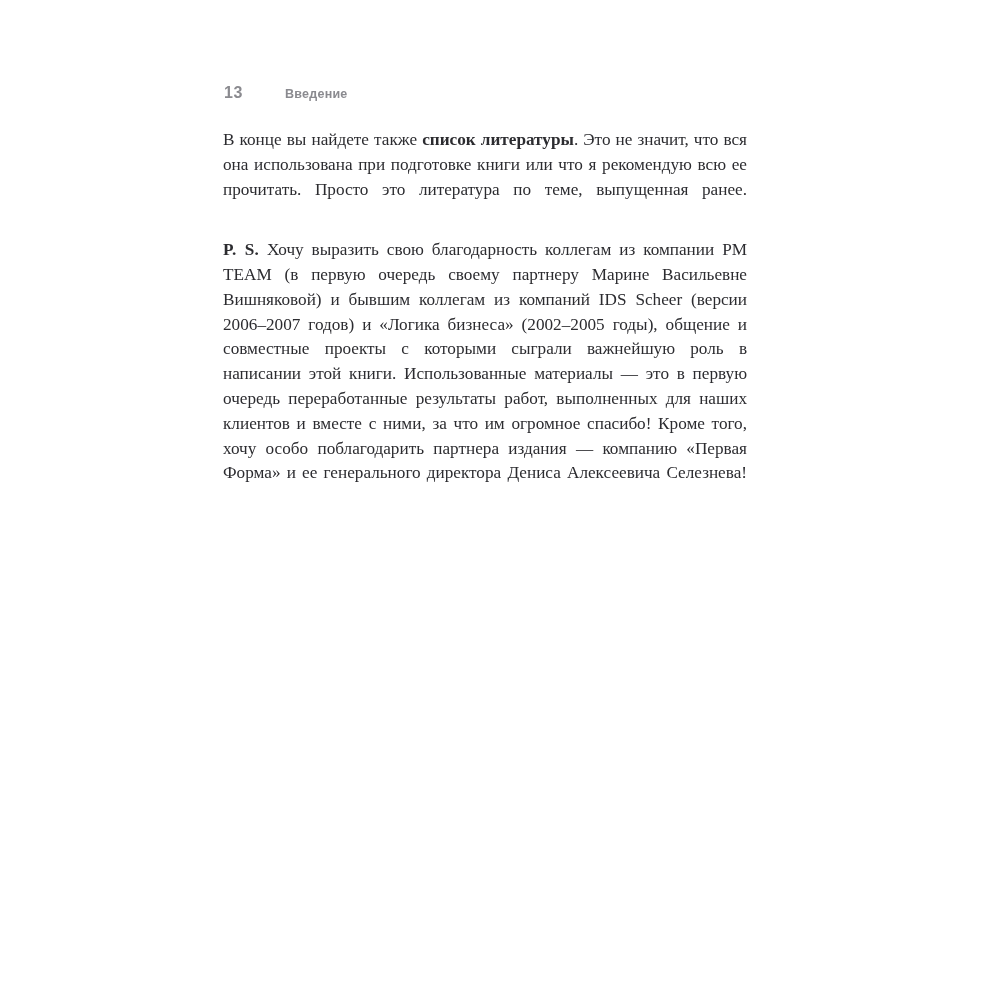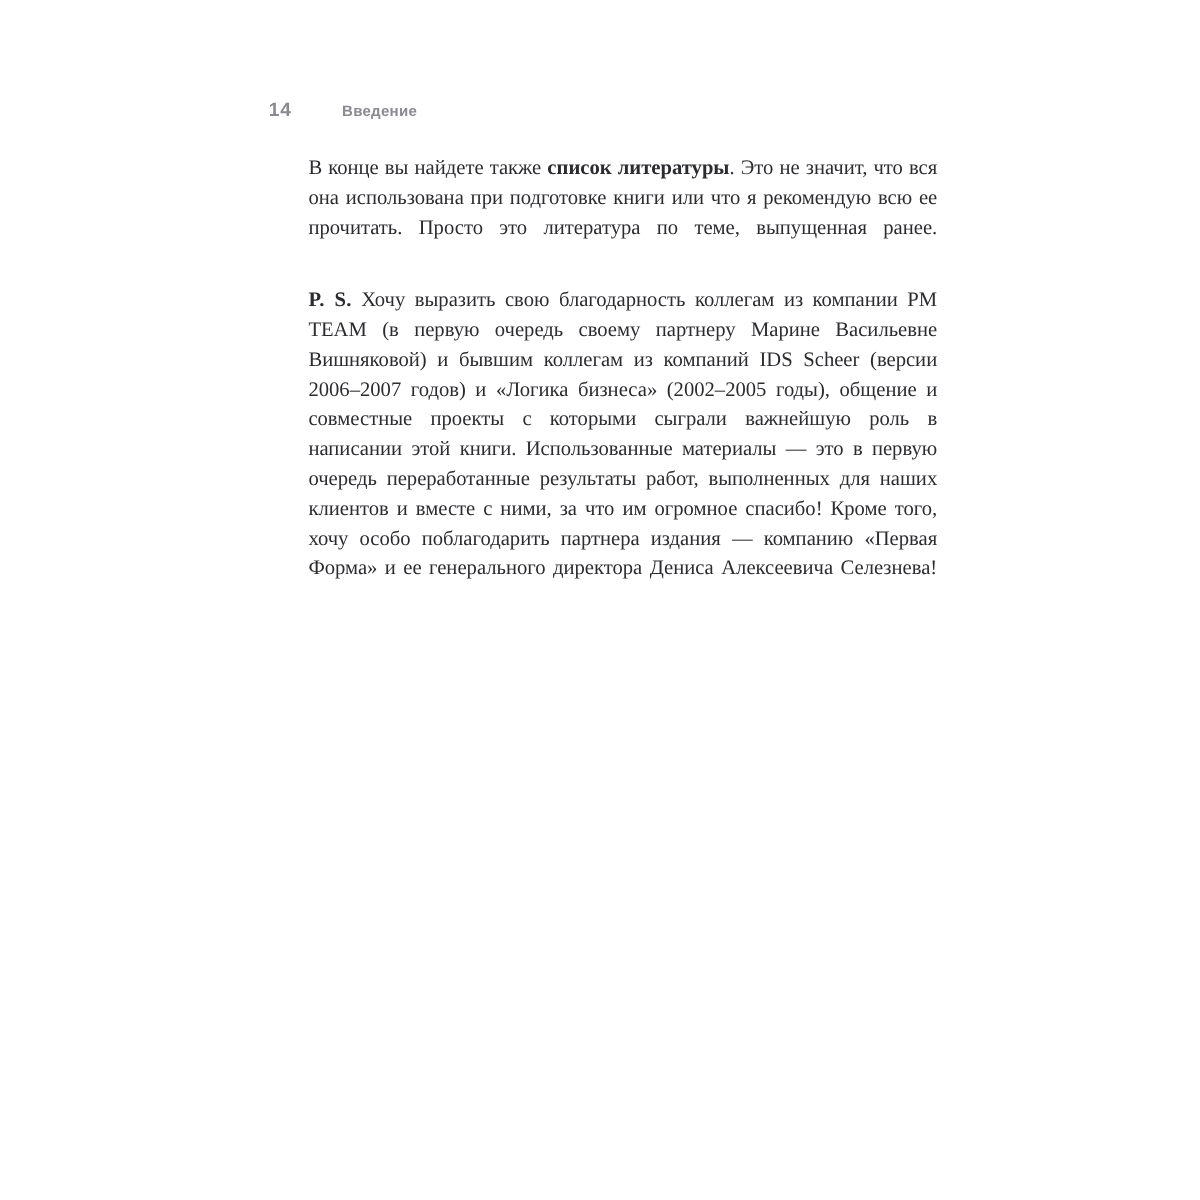--- a/index.html
+++ b/index.html
@@ -46,21 +46,21 @@
     font-size: 12.5px;
     font-weight: 700;
     letter-spacing: 0.25px;
     color: #8a8a8f;
     margin-left: 42px;
   }
 
   
   .text-block {
     position: absolute;
-    left: 257px;
+    left: 223px;
     top: 128px;
     width: 524px;
     color: #2c2c30;
     font-size: 17.2px;
     line-height: 24.8px;
     text-align: justify;
     text-justify: inter-word;
   }
 
   .para {
@@ -97,21 +97,21 @@
     font-weight: 700;
     letter-spacing: 0.2px;
   }
 </style>
 </head>
 <body>
 
 <div class="page">
 
   <div class="running-header">
-    <span class="folio">14</span>
+    <span class="folio">13</span>
     <span class="header-title">Введение</span>
   </div>
 
   <div class="text-block">
 
     <p class="para">
       <span>В конце вы найдете также </span><b>список литературы</b><span>. Это не значит, что вся она использована при подготовке книги или что я рекомендую всю ее прочитать. Просто это литература по теме, выпущенная ранее.</span>
     </p>
 
 

